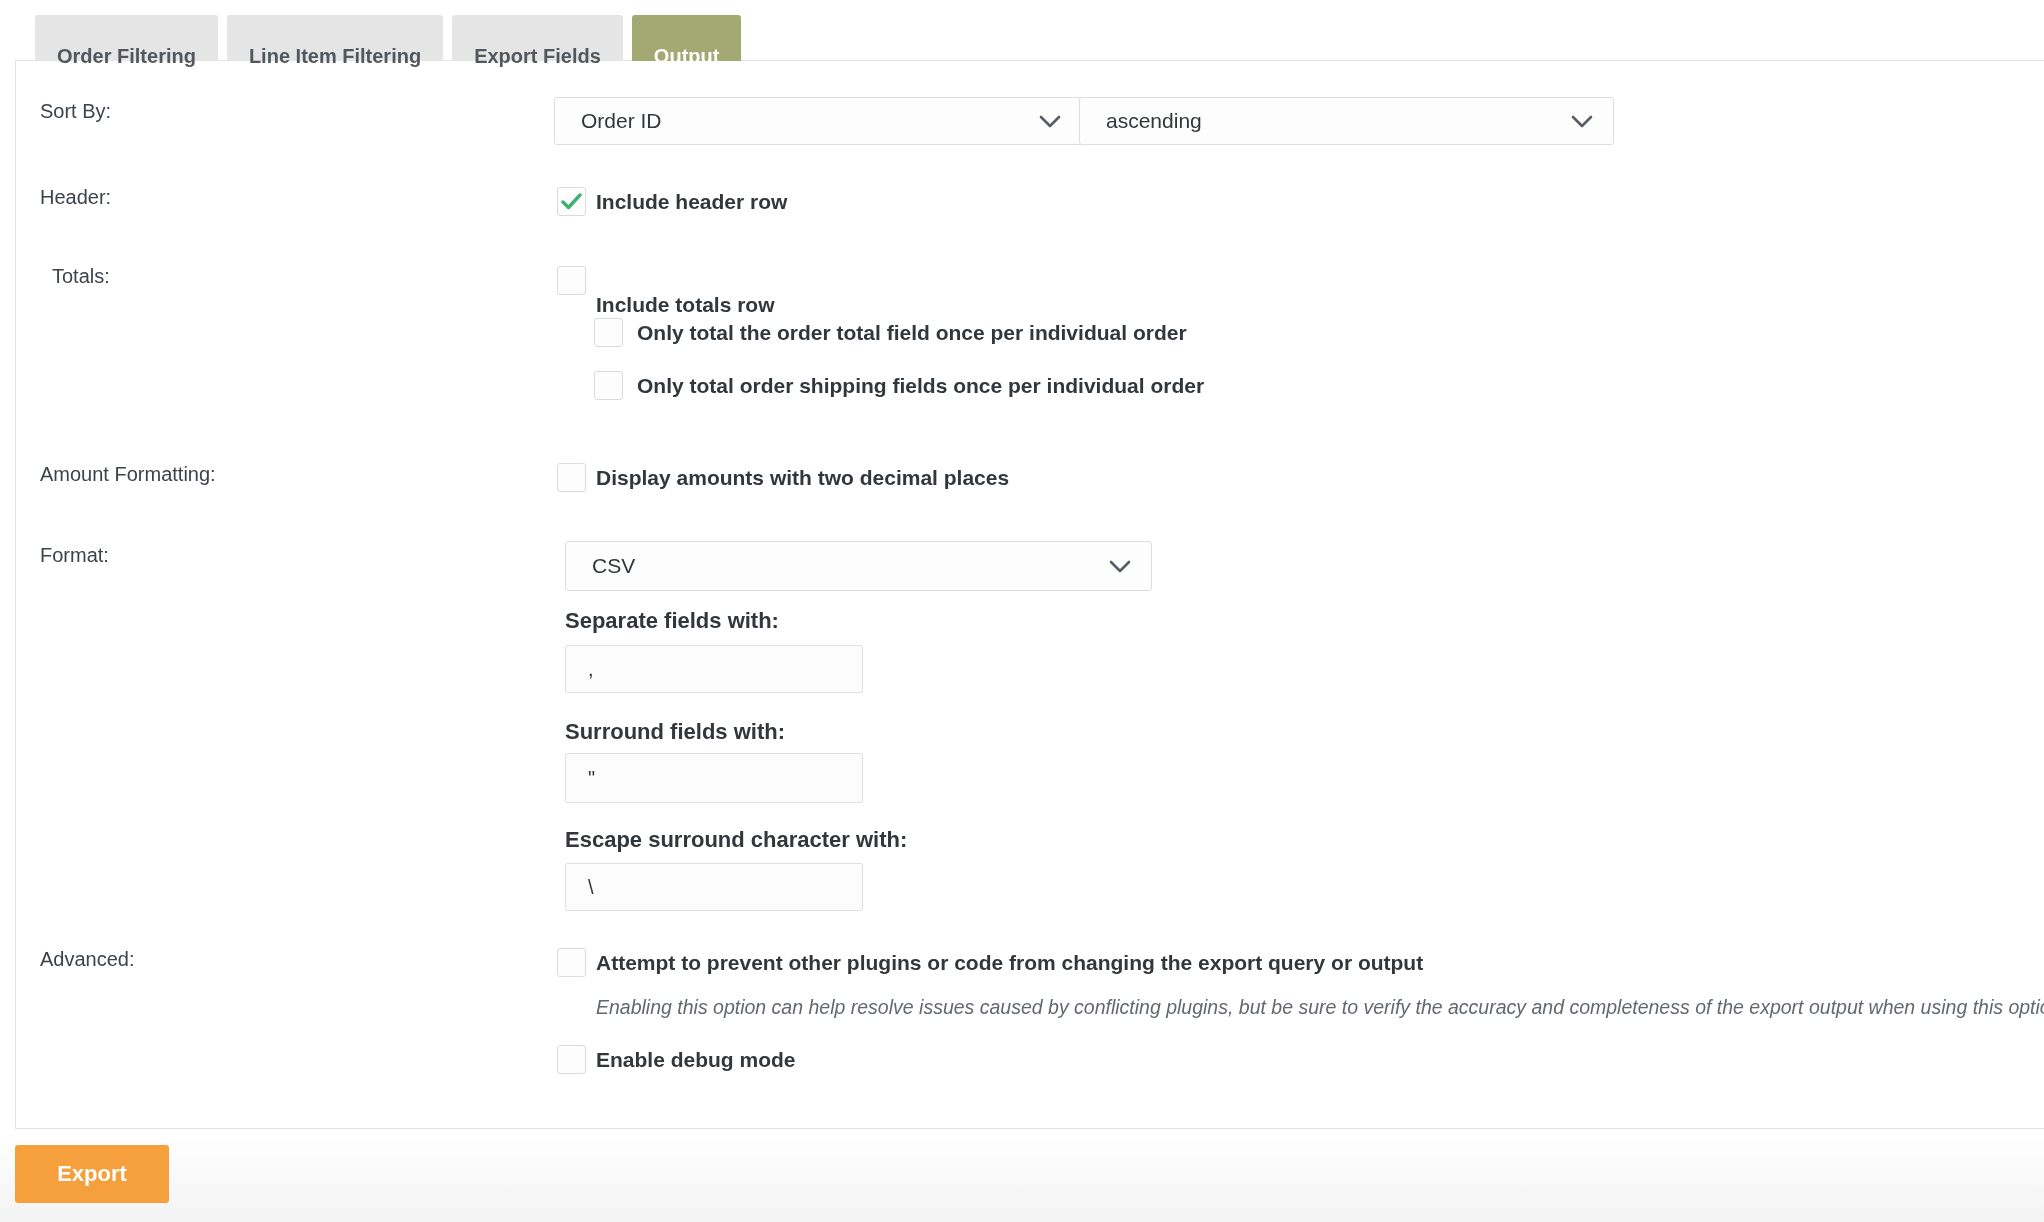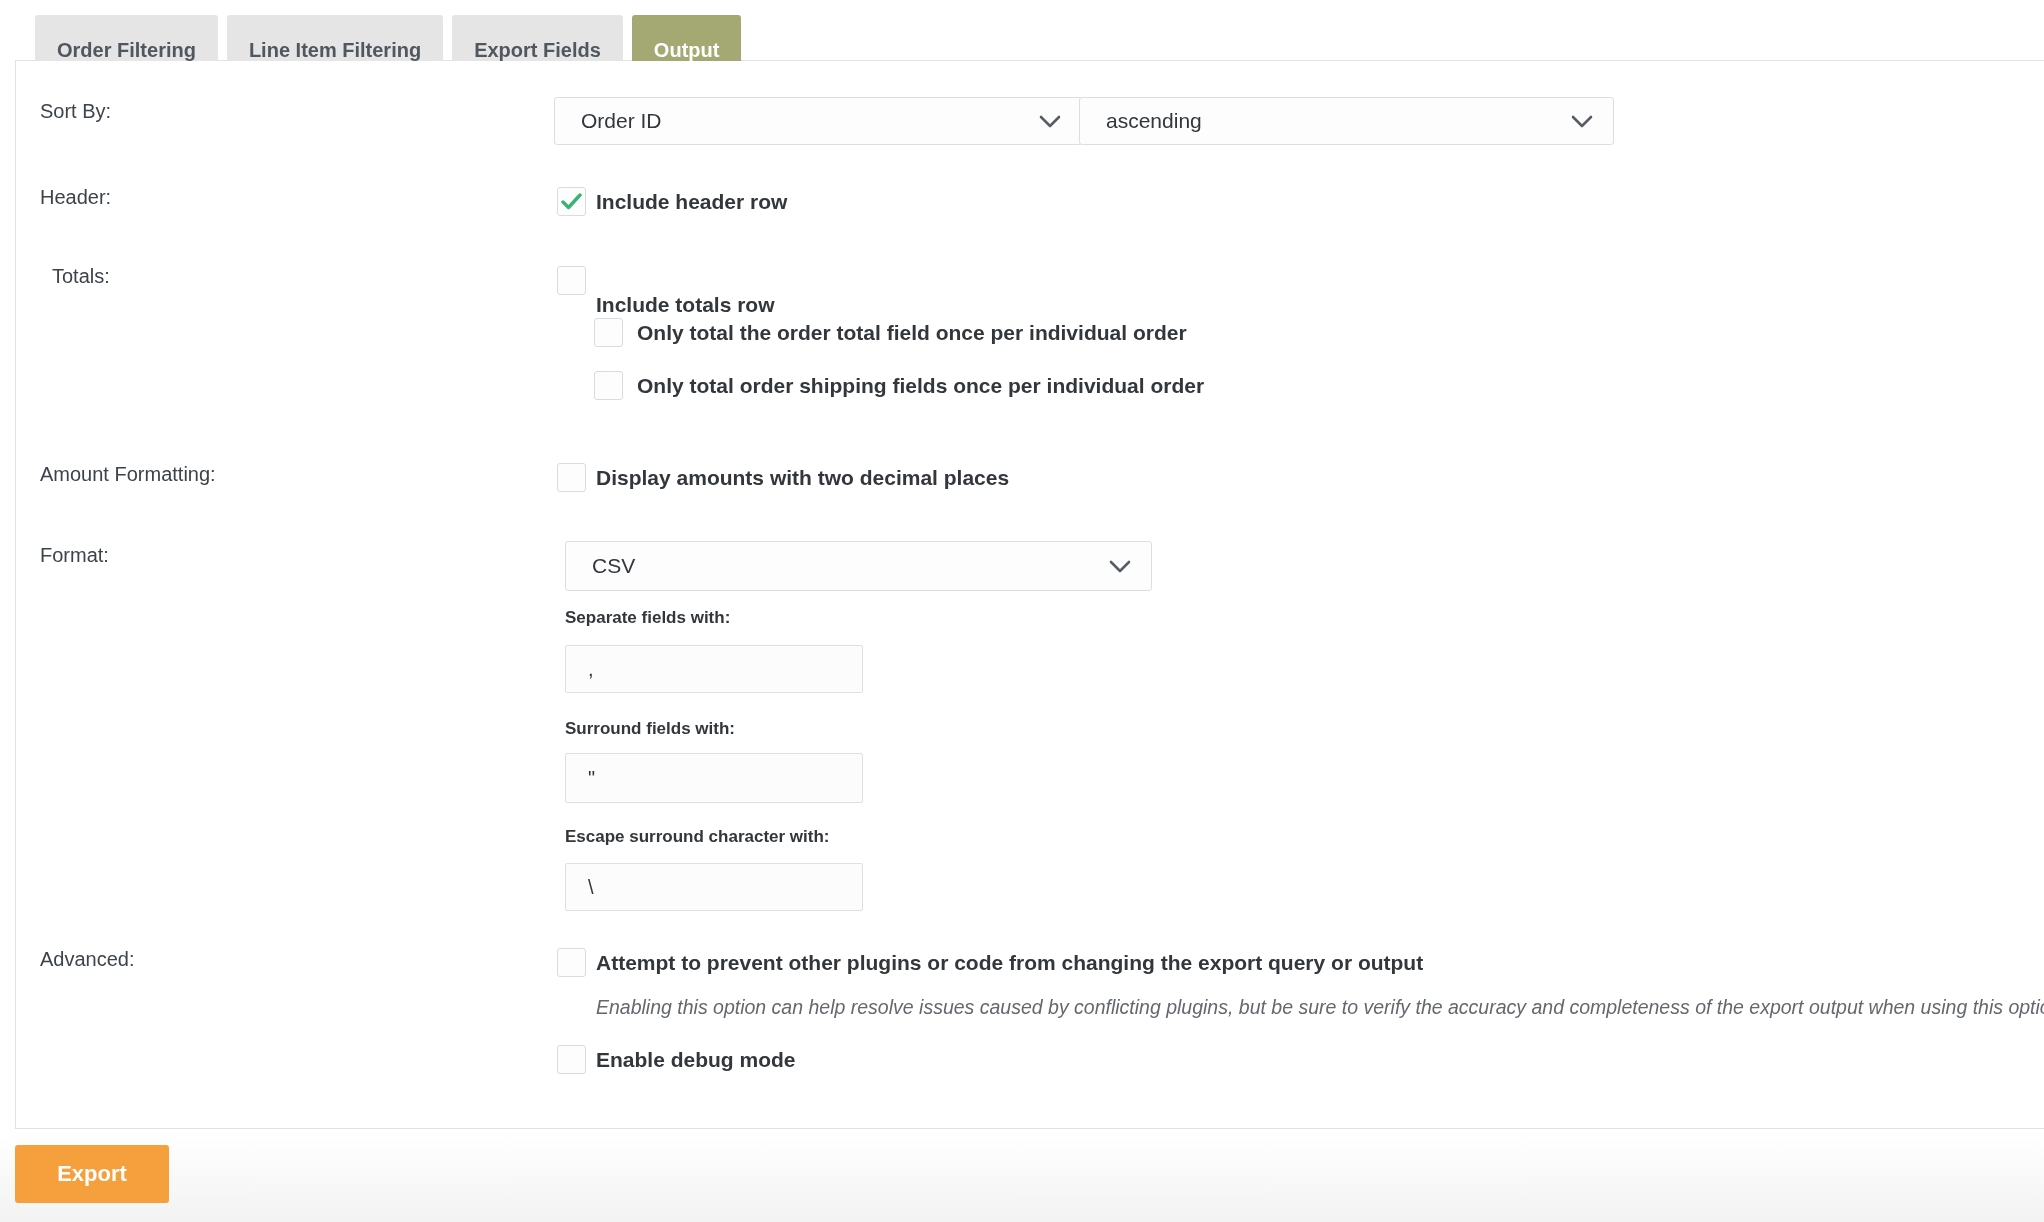--- a/index.html
+++ b/index.html
@@ -8,32 +8,32 @@
     --c-check:#3bb273;
   }
   *{margin:0;padding:0;box-sizing:border-box;}
   html,body{background:#fff;}
   body{font-family:"Liberation Sans",sans-serif;color:#3c434a;}
   #app{position:relative;width:2044px;height:1222px;background:#fff;overflow:hidden;}
   .abs{position:absolute;}
 
   
   .tabbar{position:absolute;left:35px;top:15px;display:flex;gap:9px;z-index:2;}
-  .tab{height:46px;line-height:46px;padding:12px 22px;background:#e5e5e5;color:#50575e;
+  .tab{height:46px;line-height:46px;padding:18px 22px;background:#e5e5e5;color:#50575e;
        font-size:20px;font-weight:700;border-radius:3px 3px 0 0;cursor:pointer;white-space:nowrap;}
   .tab.active{background:var(--c-tab-active);color:#fff;}
 
   
   .panel{position:absolute;left:15px;top:60px;width:2029px;height:1069px;background:#fff;
          border-top:1px solid #e2e2e2;border-left:1px solid #e2e2e2;border-bottom:1px solid #e2e2e2;}
 
   
   .rowlabel{font-size:20px;font-weight:400;color:#3c434a;}
   .cb-label{font-size:21px;font-weight:700;color:#32373c;white-space:nowrap;}
-  .field-label{font-size:17px;font-weight:700;color:#32373c;}
+  .field-label{font-size:22px;font-weight:700;color:#32373c;}
   .note{font-size:19.5px;font-style:italic;color:#63686e;white-space:nowrap;}
 
   
   .checkbox{width:29px;height:29px;background:#fdfdfd;border:1px solid #d9dbde;border-radius:3px;
             display:flex;align-items:center;justify-content:center;cursor:pointer;}
   .select{background:#fdfdfd;border:1px solid #dcdee1;border-radius:3px;display:flex;align-items:center;
           justify-content:space-between;padding:0 20px 0 26px;cursor:pointer;height:48px;}
   .select .select-text{font-size:21px;color:#32373c;}
   .textinput{background:#fcfcfc;border:1px solid #e0e0e0;border-radius:2px;font-family:"Liberation Sans",sans-serif;
              font-size:20px;color:#32373c;padding:0 0 0 22px;outline:none;}

